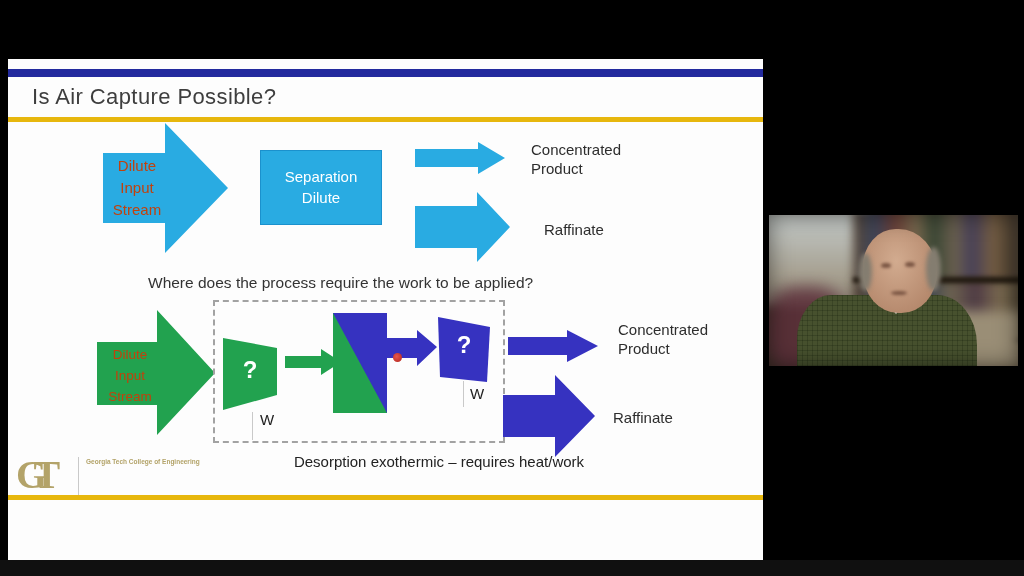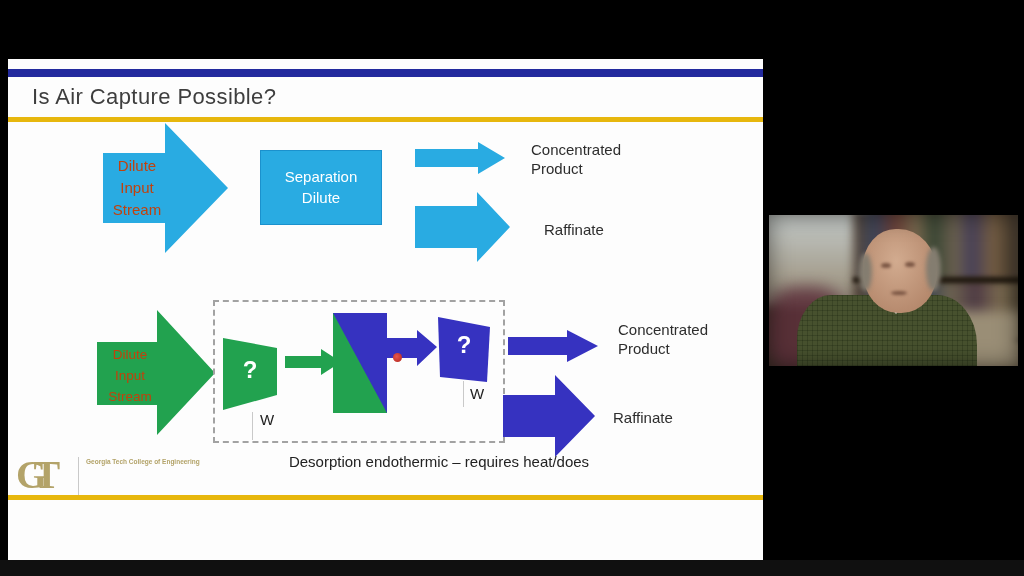--- a/index.html
+++ b/index.html
@@ -103,20 +103,21 @@
                 clip-path:polygon(0 7px,63px 7px,63px 0,90px 16px,63px 32px,63px 25px,0 25px);"></div>
     <div class="lbl" style="left:507px;top:81px;">
       <div>Concentrated</div>
       <div>Product</div>
     </div>
 
     <div class="arrow blue" style="left:407px;top:133px;width:95px;height:70px;
                 clip-path:polygon(0 14px,62px 14px,62px 0,95px 35px,62px 70px,62px 56px,0 56px);"></div>
     <div class="lbl" style="left:520px;top:161px;">Raffinate</div>
 
+    <div class="question">Where does the process require the work to be applied?</div>
 
     <div class="arrow green" style="left:89px;top:251px;width:118px;height:125px;
                 clip-path:polygon(0 32px,60px 32px,60px 0,118px 63px,60px 125px,60px 95px,0 95px);"></div>
     <div class="arrow-text" style="left:91px;top:285px;width:62px;font-size:13.5px;line-height:21px;">
       <div>Dilute</div>
       <div>Input</div>
       <div>Stream</div>
     </div>
 
     <div class="dashed-box"></div>
@@ -153,21 +154,21 @@
 
     <div class="arrow royal" style="left:495px;top:316px;width:92px;height:82px;
                 clip-path:polygon(0 20px,52px 20px,52px 0,92px 41px,52px 82px,52px 62px,0 62px);"></div>
     <div class="lbl" style="left:589px;top:349px;">Raffinate</div>
 
     <div class="gt-mark">GT</div>
     <div class="logo-sep"></div>
     <div class="logo-college">Georgia Tech College of Engineering</div>
 
     <div class="notes">
-      <div>Desorption endothermic – requires heat/does</div>
+      <div>Desorption exothermic – requires heat/work</div>
     </div>
 
     <div class="gold-line gold-bottom"></div>
   </div>
 
   <div class="webcam">
     <div class="cam-blur cam-window"></div>
     <div class="cam-blur cam-books1"></div>
     <div class="cam-blur cam-books2"></div>
     <div class="cam-blur cam-books3"></div>

